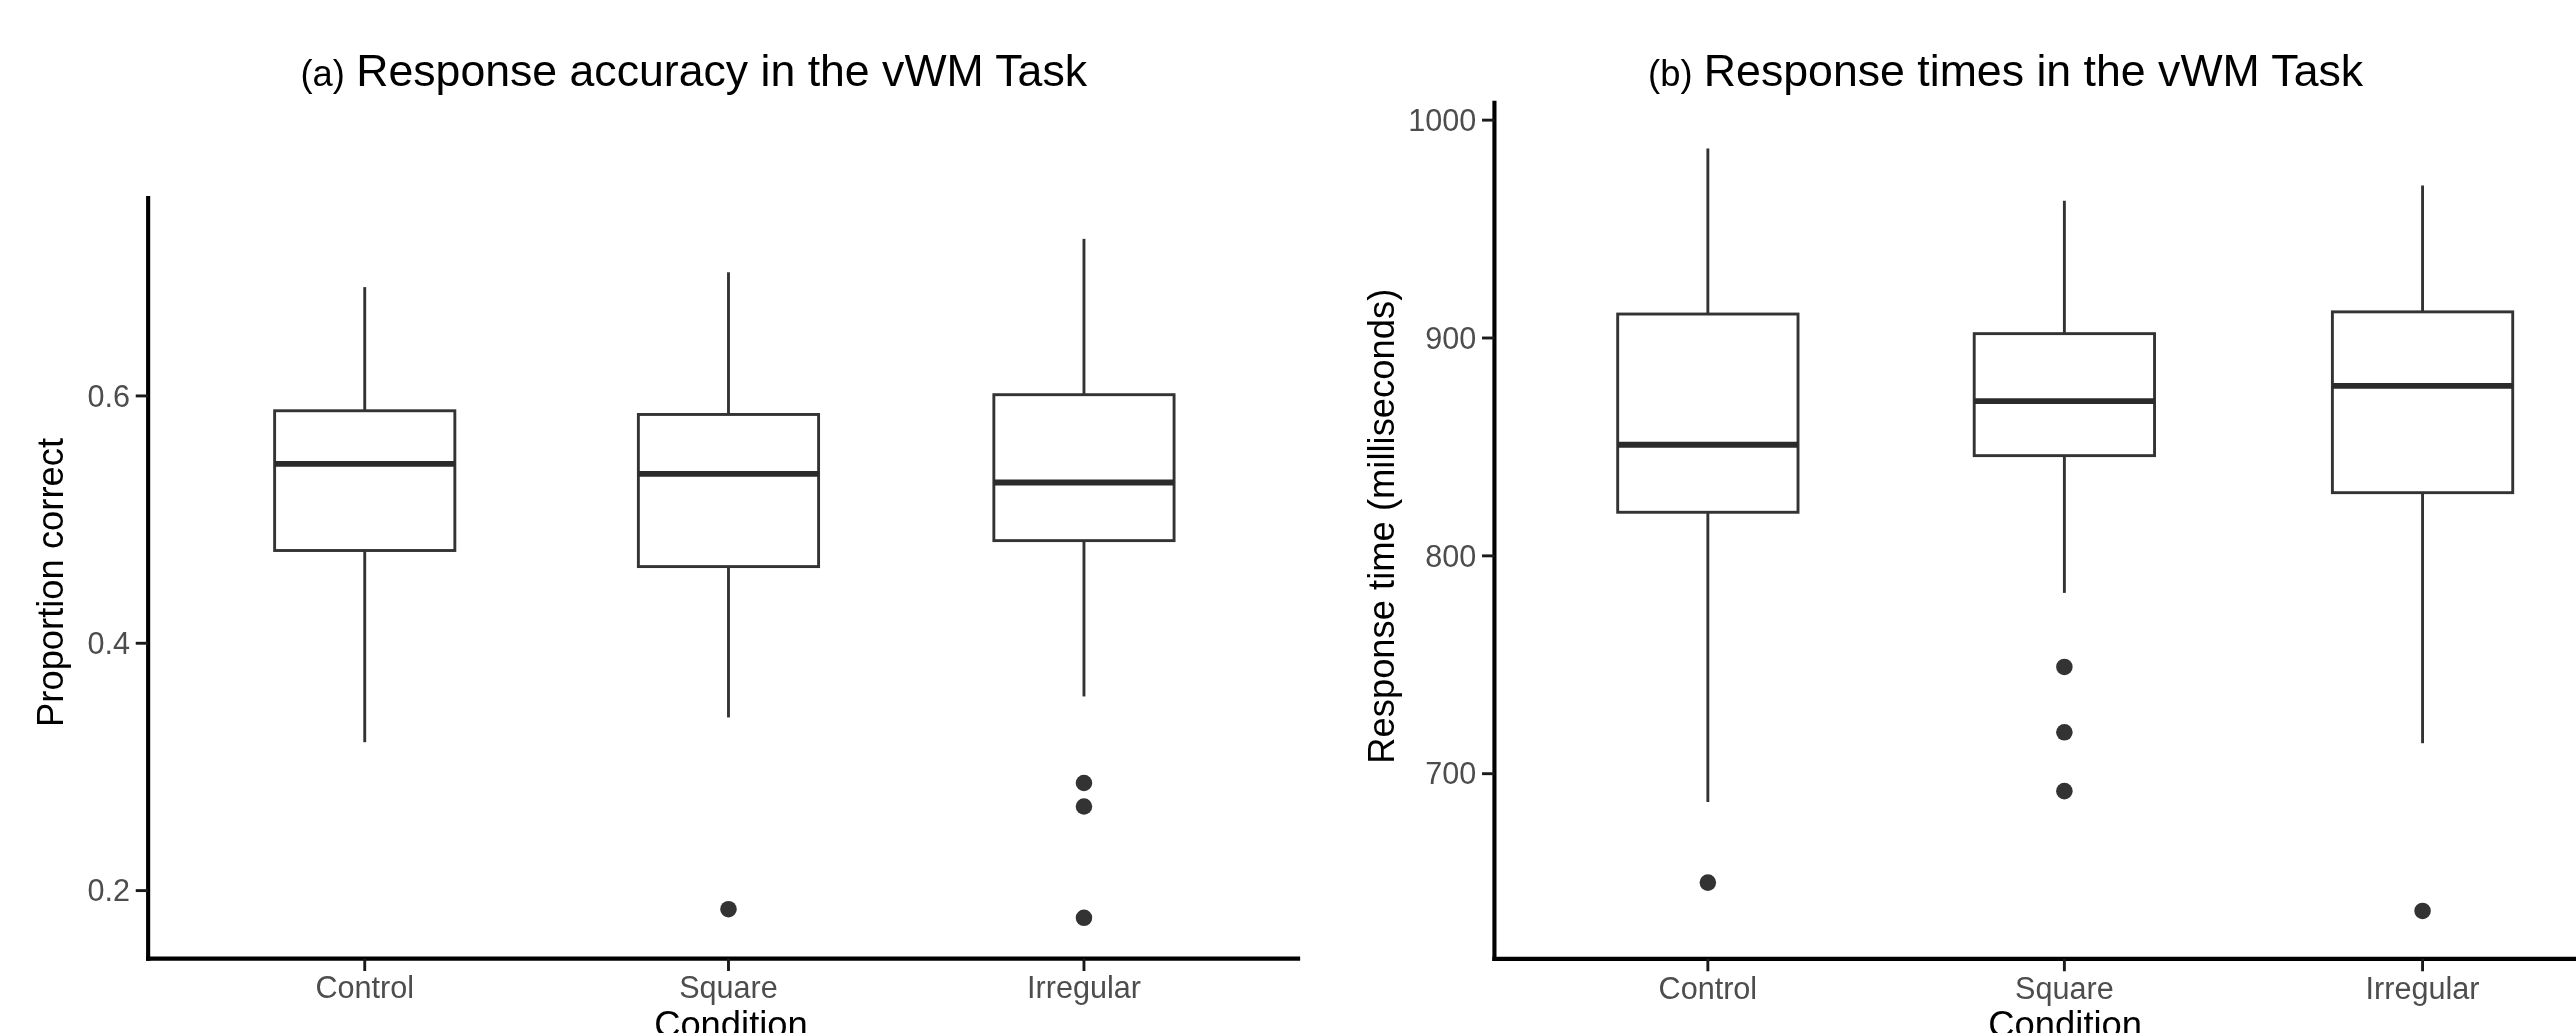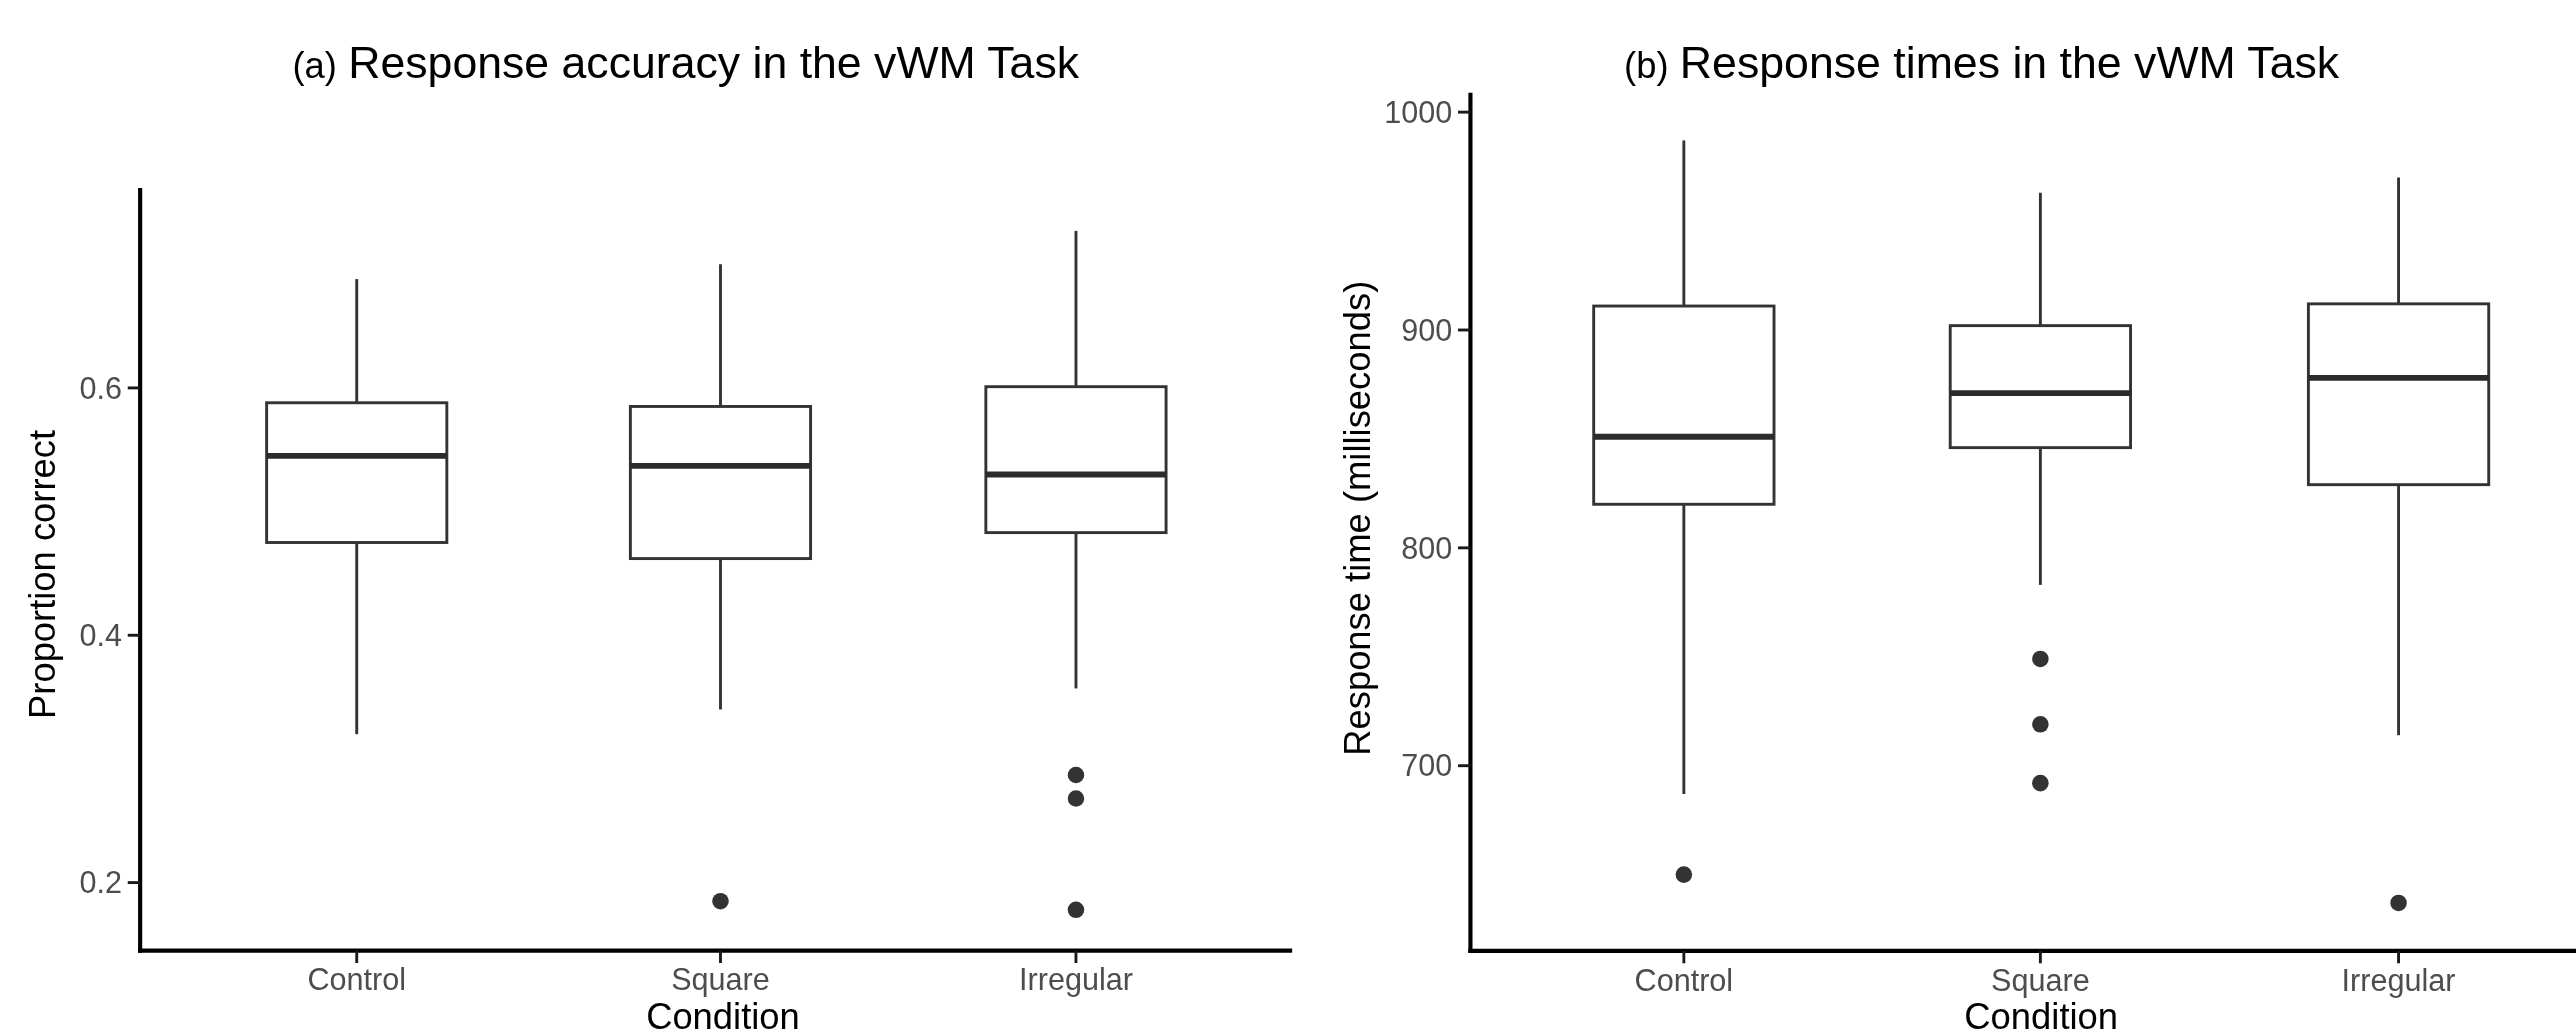--- a/index.html
+++ b/index.html
@@ -1,20 +1,20 @@
 <!DOCTYPE html>
 <html style="font-size:13.2px"><head>
 <meta charset="utf-8">
 <style>
   html,body{margin:0;padding:0;background:#ffffff;}
   #app{
     width:2576px;height:1034px;background:#ffffff;display:flex;flex-direction:row;
     font-family:"Liberation Sans",sans-serif;overflow:hidden;
   }
-  figure.panel{margin:8px;padding:4px;}
+  figure.panel{margin:16px;padding:4px;}
   svg.chart{display:block;background:#ffffff;}
   svg text{font-family:"Liberation Sans",sans-serif;}
   .title-text{font-size:54px;fill:#000000;}
   .tag-text{font-size:44px;fill:#000000;}
   .axis-title{font-size:44px;fill:#000000;}
   .ticklab{font-size:37px;fill:#4d4d4d;}
   .axis{stroke:#000000;stroke-width:5;stroke-linecap:square;}
   .tickmark{stroke:#1a1a1a;stroke-width:3.5;}
   .wh{stroke:#333333;stroke-width:3.5;}
   .box{fill:#ffffff;stroke:#333333;stroke-width:3.5;}

